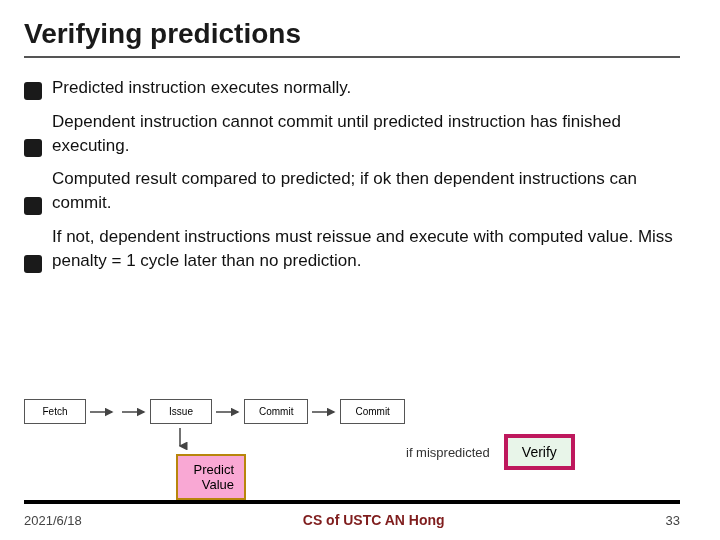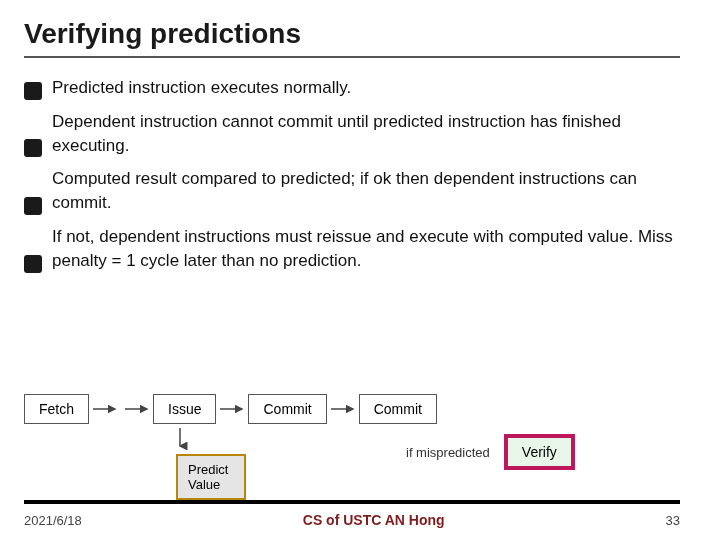--- a/index.html
+++ b/index.html
@@ -60,39 +60,39 @@
       gap: 0;
     }
     .pipeline-row {
       display: flex;
       align-items: center;
       gap: 0;
     }
     .pipeline-box {
       border: 1.5px solid #555;
       padding: 6px 14px;
-      font-size: 14px;
+      font-size: 10px;
       background: #fff;
       min-width: 62px;
       text-align: center;
     }
     .arrow {
       display: flex;
       align-items: center;
       margin: 0 2px;
     }
     .arrow svg {
       display: block;
     }
     .predict-box {
       border: 2px solid #b8860b;
-      background: #e5e5e5;
+      background: #f9a8d4;
       padding: 6px 10px;
       font-size: 13px;
-      text-align: left;
+      text-align: right;
       min-width: 70px;
       margin-left: 62px;
       margin-top: 4px;
     }
     .verify-box {
       border: 4px solid #be185d;
       background: #e8f5e9;
       padding: 6px 14px;
       font-size: 14px;
       text-align: center;

